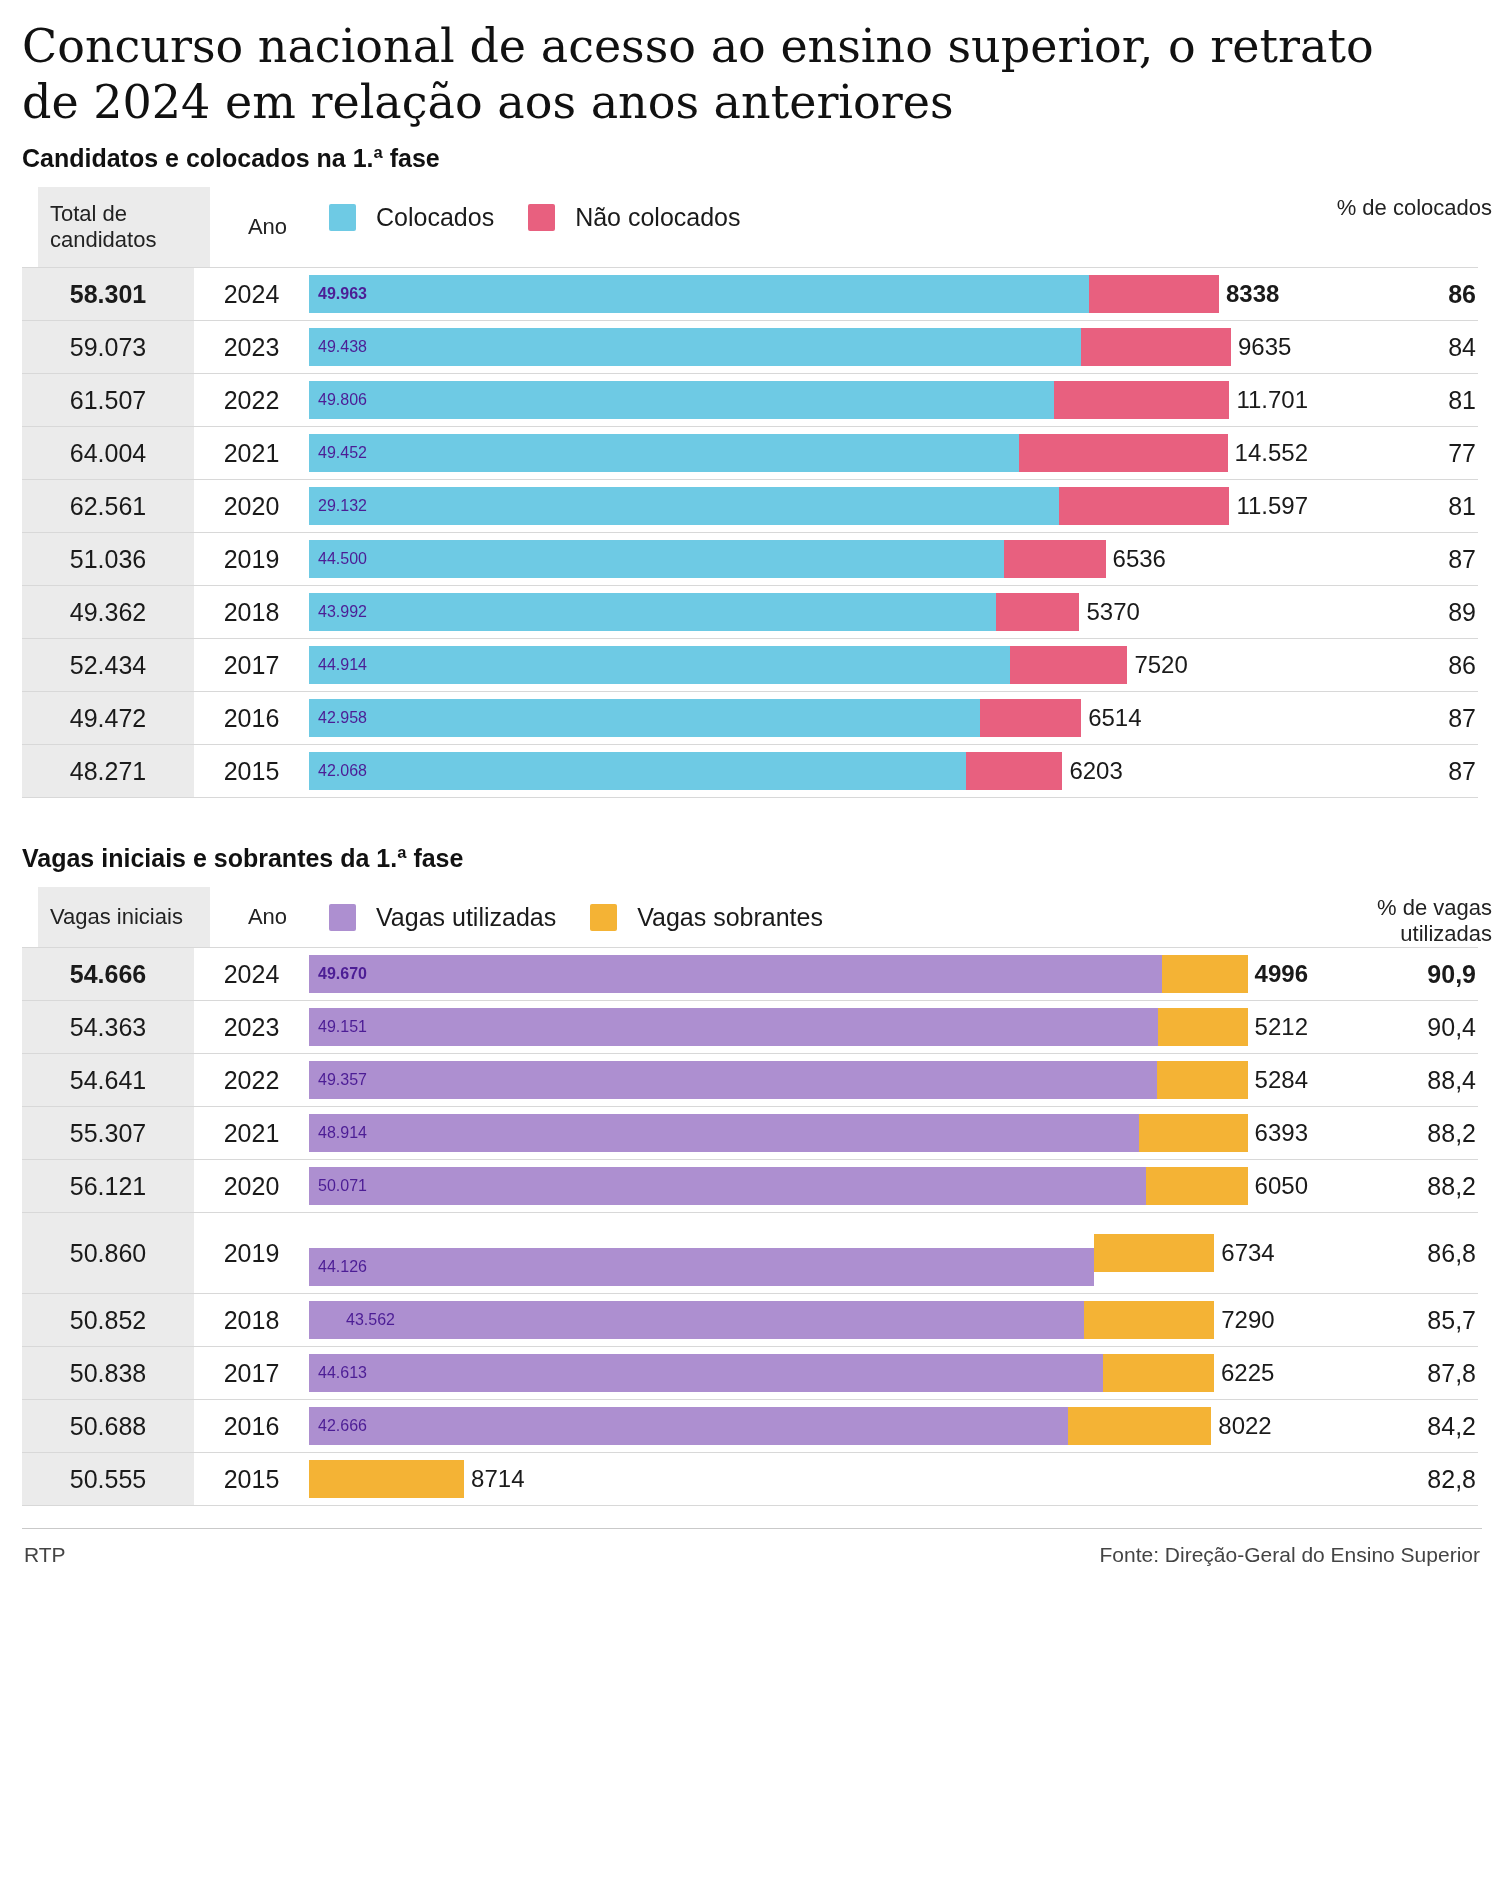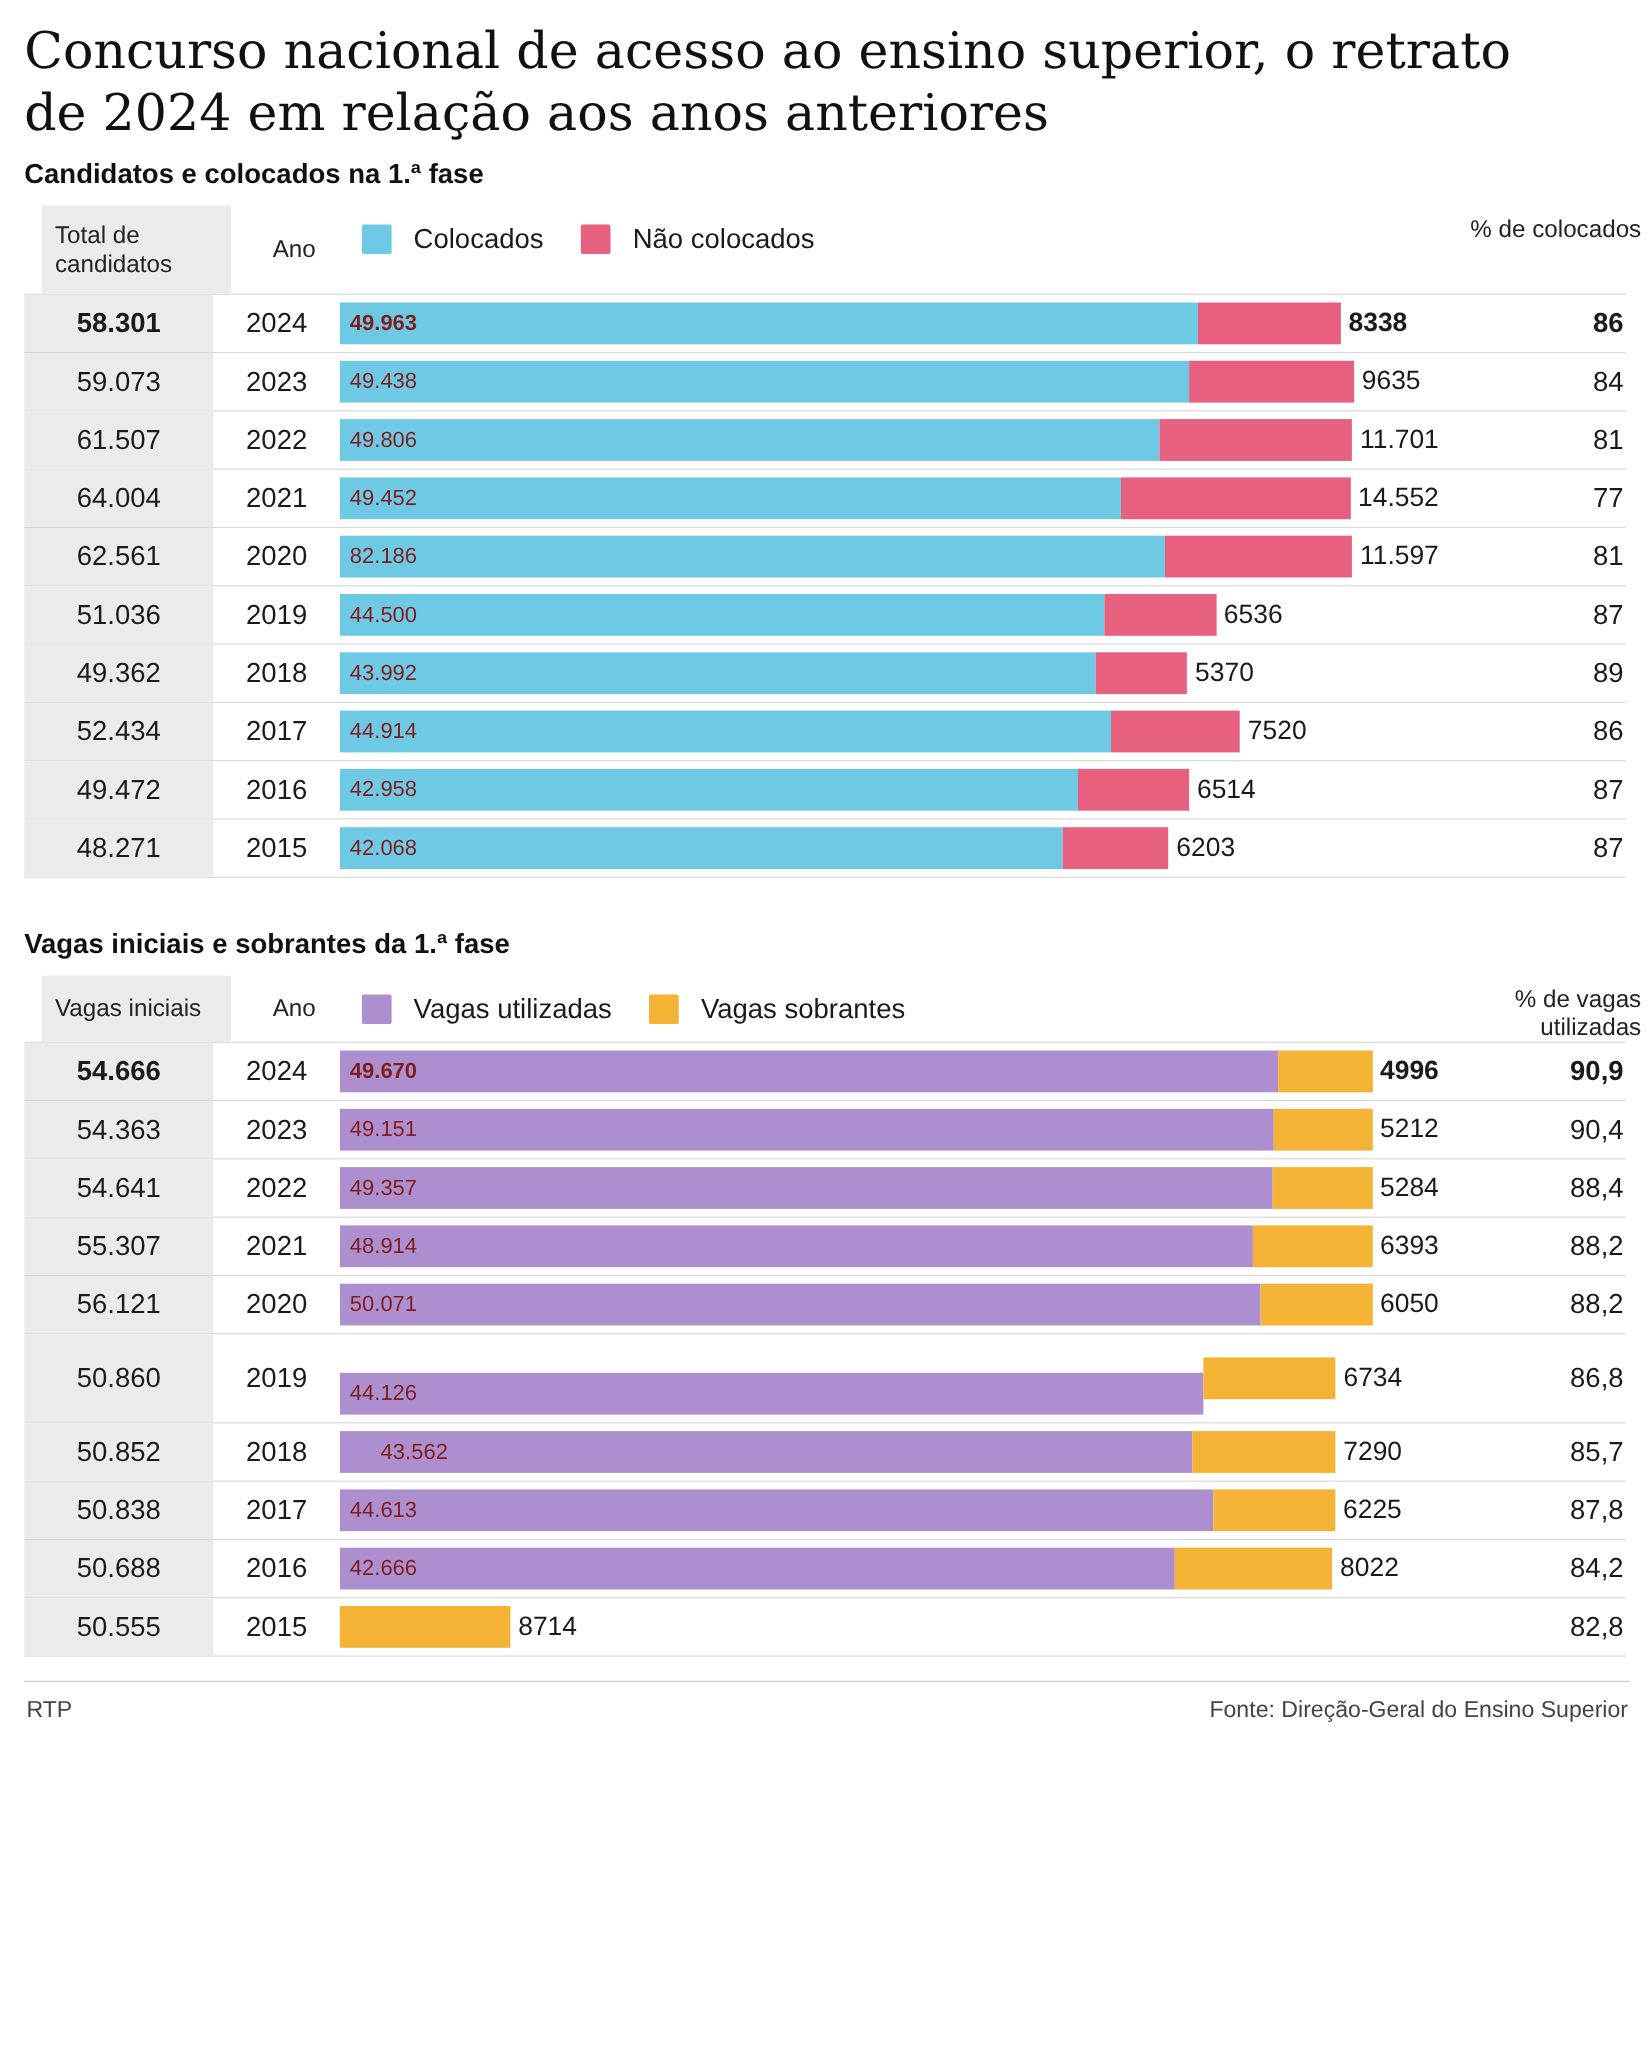--- a/index.html
+++ b/index.html
@@ -128,22 +128,22 @@
     padding: 7px 0;
     box-sizing: border-box;
   }
   .seg {
     height: 38px;
     display: flex;
     align-items: center;
     box-sizing: border-box;
   }
   .seg .inlabel {
-    font-size: 20px;
-    color: #7f1d1d;
+    font-size: 16px;
+    color: #4c1d95;
     padding-left: 9px;
     white-space: nowrap;
   }
   .outlabel {
     font-size: 24px;
     color: #1a1a1a;
     padding-left: 7px;
     white-space: nowrap;
   }
   
@@ -270,21 +270,21 @@
               </div>
             </div>
             <div class="c-pct">77</div>
           </div>
           <div class="hrow row">
             <div class="c-total">62.561</div>
             <div class="c-year">2020</div>
             <div class="c-bars">
               <div class="barwrap">
                 <div class="seg" style="width:79.62627335791514%;background:#6ecae4;">
-                  <span class="inlabel bar-label">82.186</span>
+                  <span class="inlabel bar-label">29.132</span>
                 </div>
                 <div class="seg" style="width:18.119180051246797%;background:#e8607f;"></div>
                 <span class="outlabel bar-label">11.597</span>
               </div>
             </div>
             <div class="c-pct">81</div>
           </div>
           <div class="hrow row">
             <div class="c-total">51.036</div>
             <div class="c-year">2019</div>

